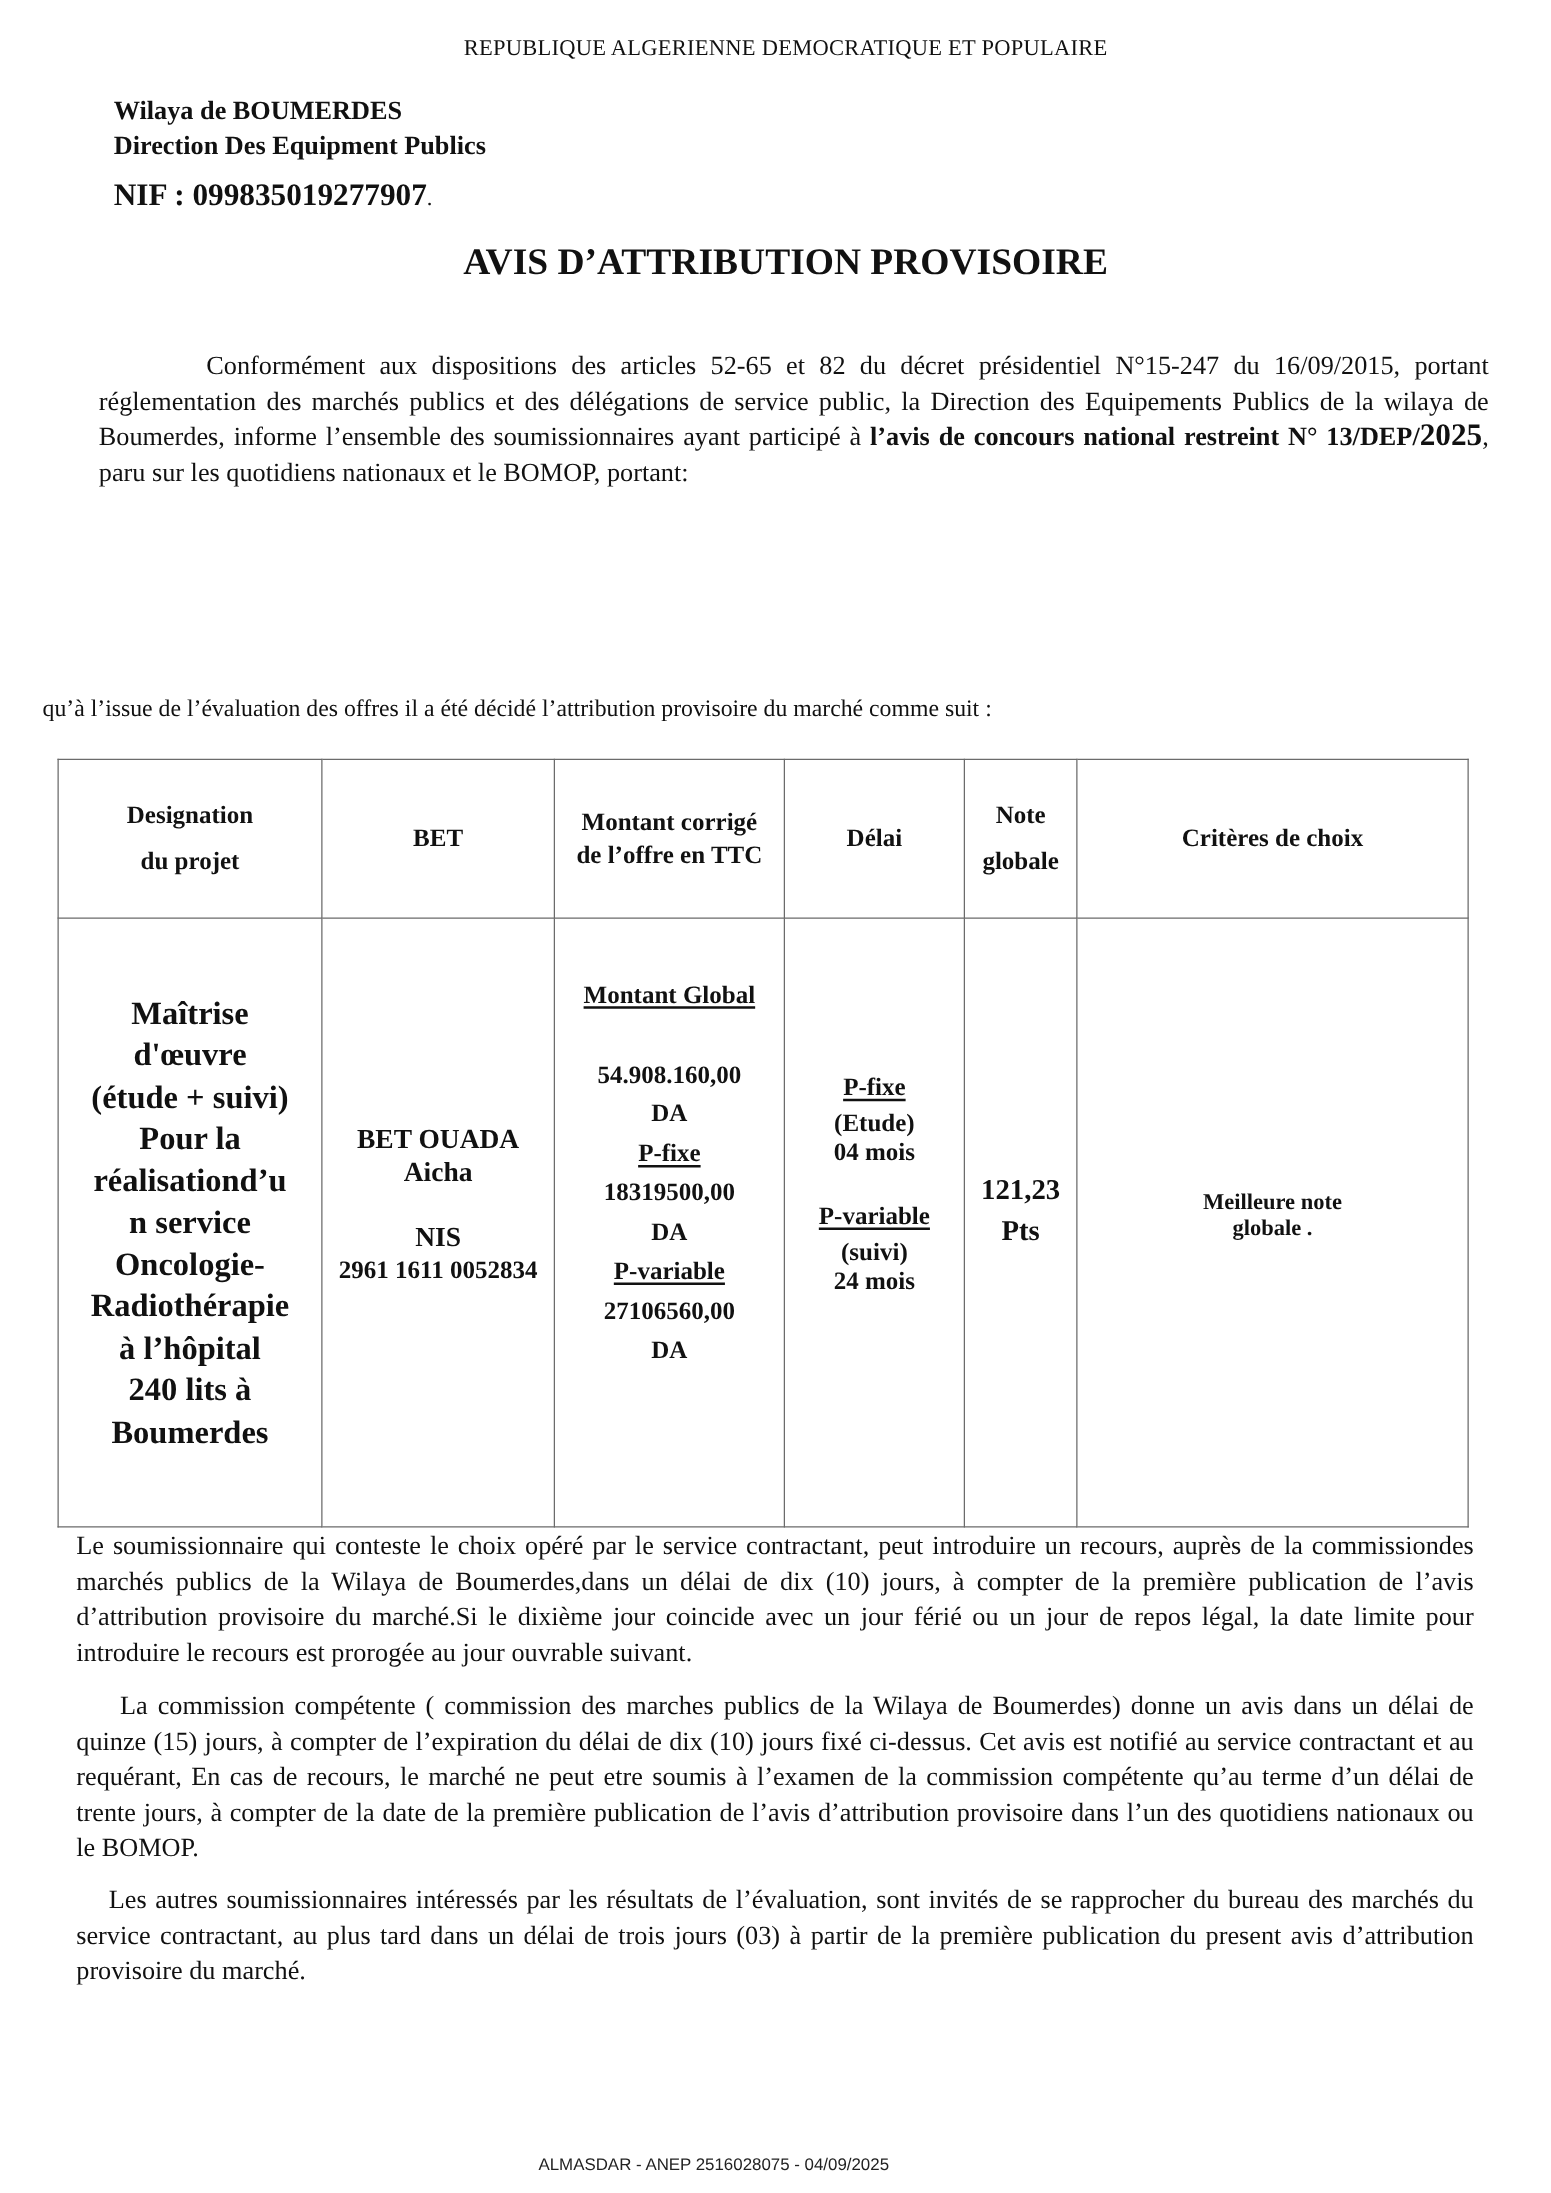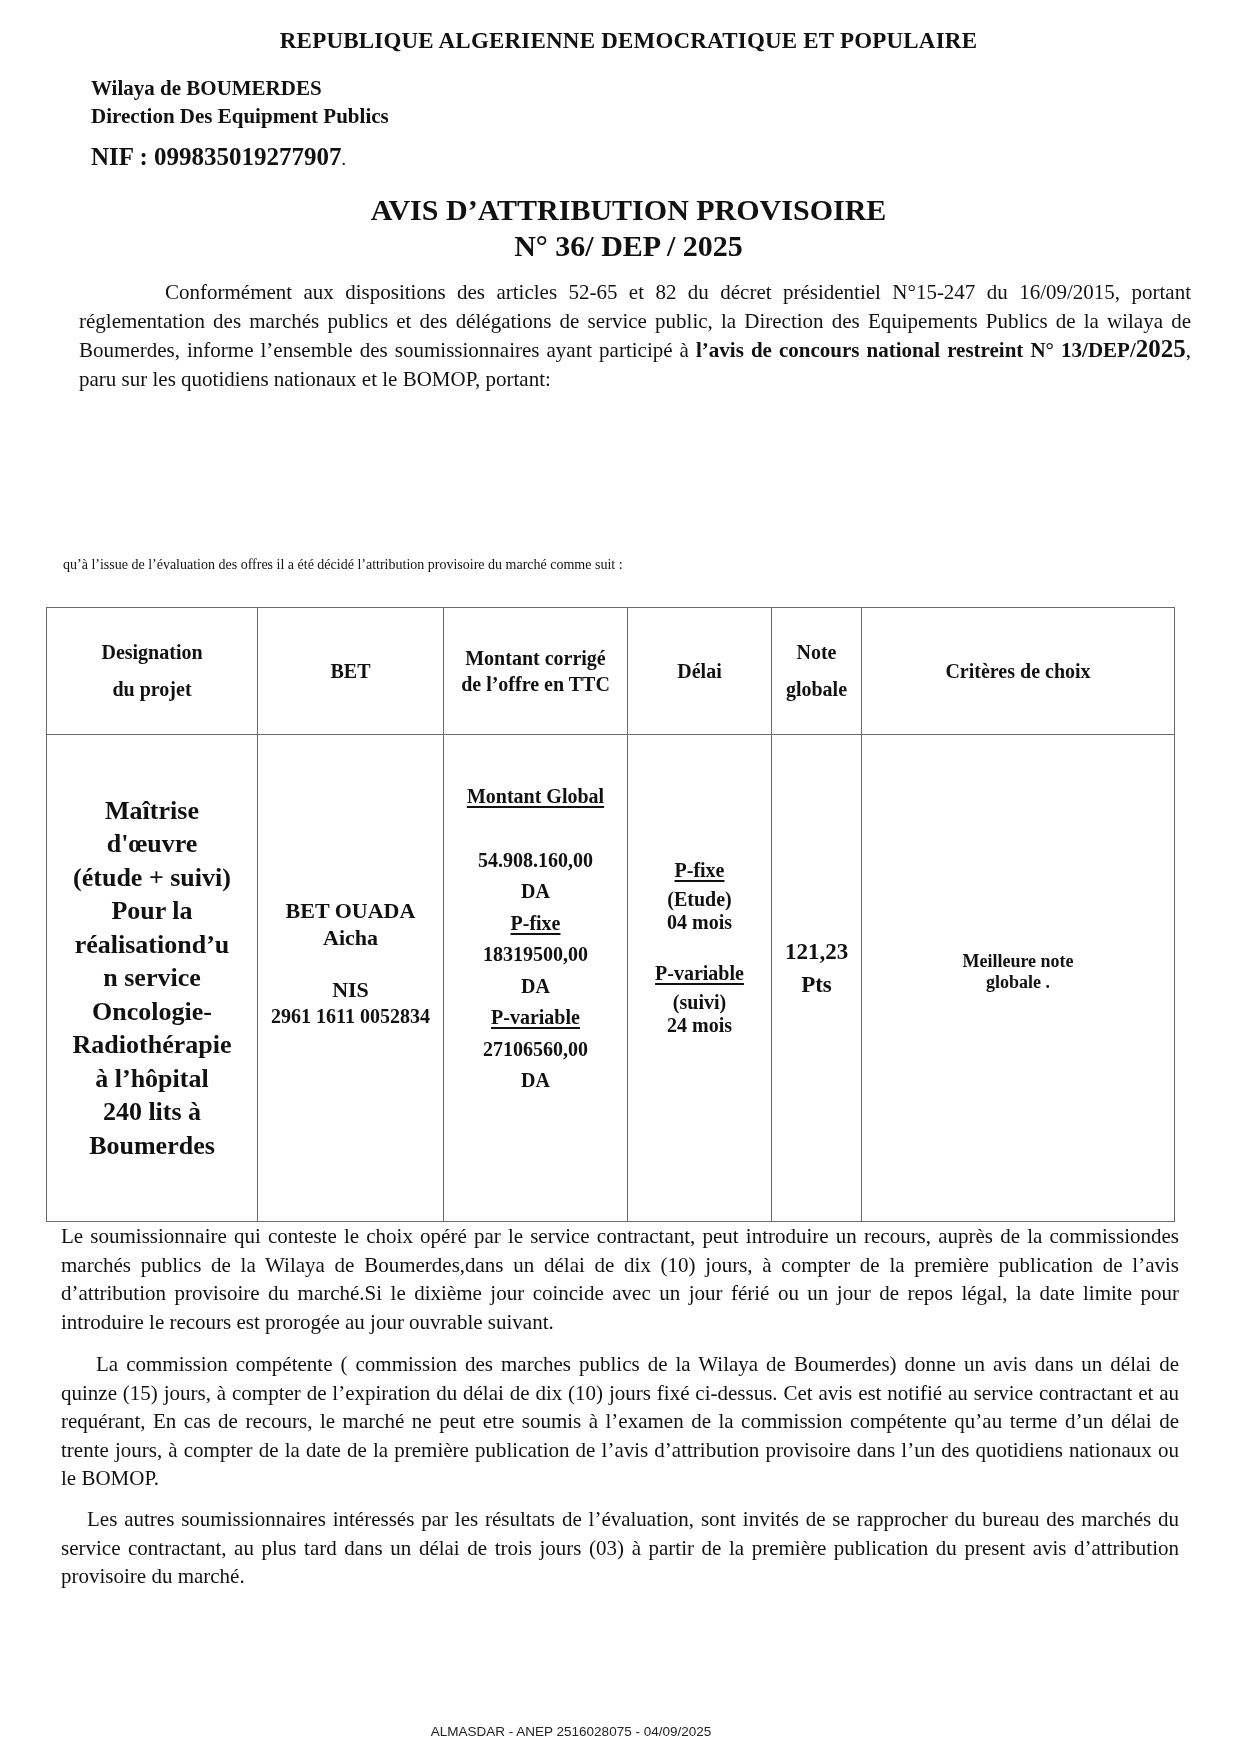--- a/index.html
+++ b/index.html
@@ -1,30 +1,30 @@
 <!DOCTYPE html>
 <html><head>
   <meta charset="utf-8">
   <style>
     html, body { margin: 0; padding: 0; background: #ffffff; }
     body { width: 1241px; height: 1754px; position: relative; overflow: hidden;
            font-family: "Liberation Serif", "DejaVu Serif", serif; color: #111; }
     .abs { position: absolute; }
-    .republic { top: 28px; left: 0; width: 1241px; text-align: center; padding-left: 0; font-size: 23px; font-weight: bold; letter-spacing: 0.2px; }
+    .republic { top: 28px; left: 0; width: 1241px; text-align: center; padding-left: 0; font-size: 18px; font-weight: normal; letter-spacing: 0.2px; }
     .republic span { position: relative; left: 8px; }
     .wilaya { top: 74px; left: 91px; font-size: 21px; font-weight: bold; line-height: 28px; }
     .nif { top: 143px; left: 91px; font-size: 25px; font-weight: bold; }
     .nif .dot { font-weight: normal; font-size: 18px; }
     .title { top: 192px; left: 0; width: 1241px; text-align: center; font-size: 30px; font-weight: bold; line-height: 36px; }
     .title span { position: relative; left: 8px; }
     .intro { top: 278px; left: 79px; width: 1112px; font-size: 21px; line-height: 28.5px; text-align: justify; }
     .intro .indent { display: inline-block; width: 86px; }
     .intro .big { font-size: 25px; }
     .project { top: 455px; left: 40px; width: 1160px; text-align: center; font-size: 25px; font-weight: bold; line-height: 35px; }
-    .lead { top: 557px; left: 63px; font-size: 14px; }
+    .lead { top: 557px; left: 34px; font-size: 19px; }
     table.att { position: absolute; top: 607px; left: 46px; width: 1128px; border-collapse: collapse; table-layout: fixed; }
     table.att th, table.att td { border: 1.5px solid #6b6b6b; text-align: center; vertical-align: middle; font-weight: bold; padding: 0; }
     table.att th { height: 126px; font-size: 20px; line-height: 37px; }
     table.att th .h2 { line-height: 26px; display: block; }
     table.att td { height: 440px; }
     .c-desig { font-size: 26px; line-height: 33.5px; }
     .c-bet { font-size: 22px; line-height: 27px; }
     .c-bet .nis-num { font-size: 20px; }
     .c-mont { font-size: 20px; line-height: 31.5px; vertical-align: top !important; padding-top: 46px !important; }
     .c-mont .gap { height: 32px; }
@@ -49,21 +49,20 @@
 
 <div class="abs wilaya">
   <div>Wilaya de BOUMERDES</div>
   <div>Direction Des Equipment Publics</div>
 </div>
 
 <div class="abs nif"><span>NIF : 099835019277907</span><span class="dot">.</span></div>
 
 <div class="abs title">
   <div><span>AVIS D’ATTRIBUTION PROVISOIRE</span></div>
-  <div><span>N° 36/ DEP / 2025</span></div>
 </div>
 
 <div class="abs intro"><span class="indent"></span><span>Conformément aux dispositions des articles 52-65 et 82 du décret présidentiel N°15-247 du 16/09/2015, portant réglementation des marchés publics et des délégations de service public, la Direction des Equipements Publics de la wilaya de Boumerdes, informe l’ensemble des soumissionnaires ayant participé  à </span><b><span>l’avis de concours national  restreint N° 13/DEP/</span><span class="big">2025</span></b><span>, paru sur les quotidiens nationaux et le BOMOP, portant:</span></div>
 
 <div class="abs project">
 </div>
 
 <div class="abs lead">qu’à l’issue de l’évaluation des offres il a été décidé l’attribution provisoire du marché comme suit :</div>
 
 <table class="att">

